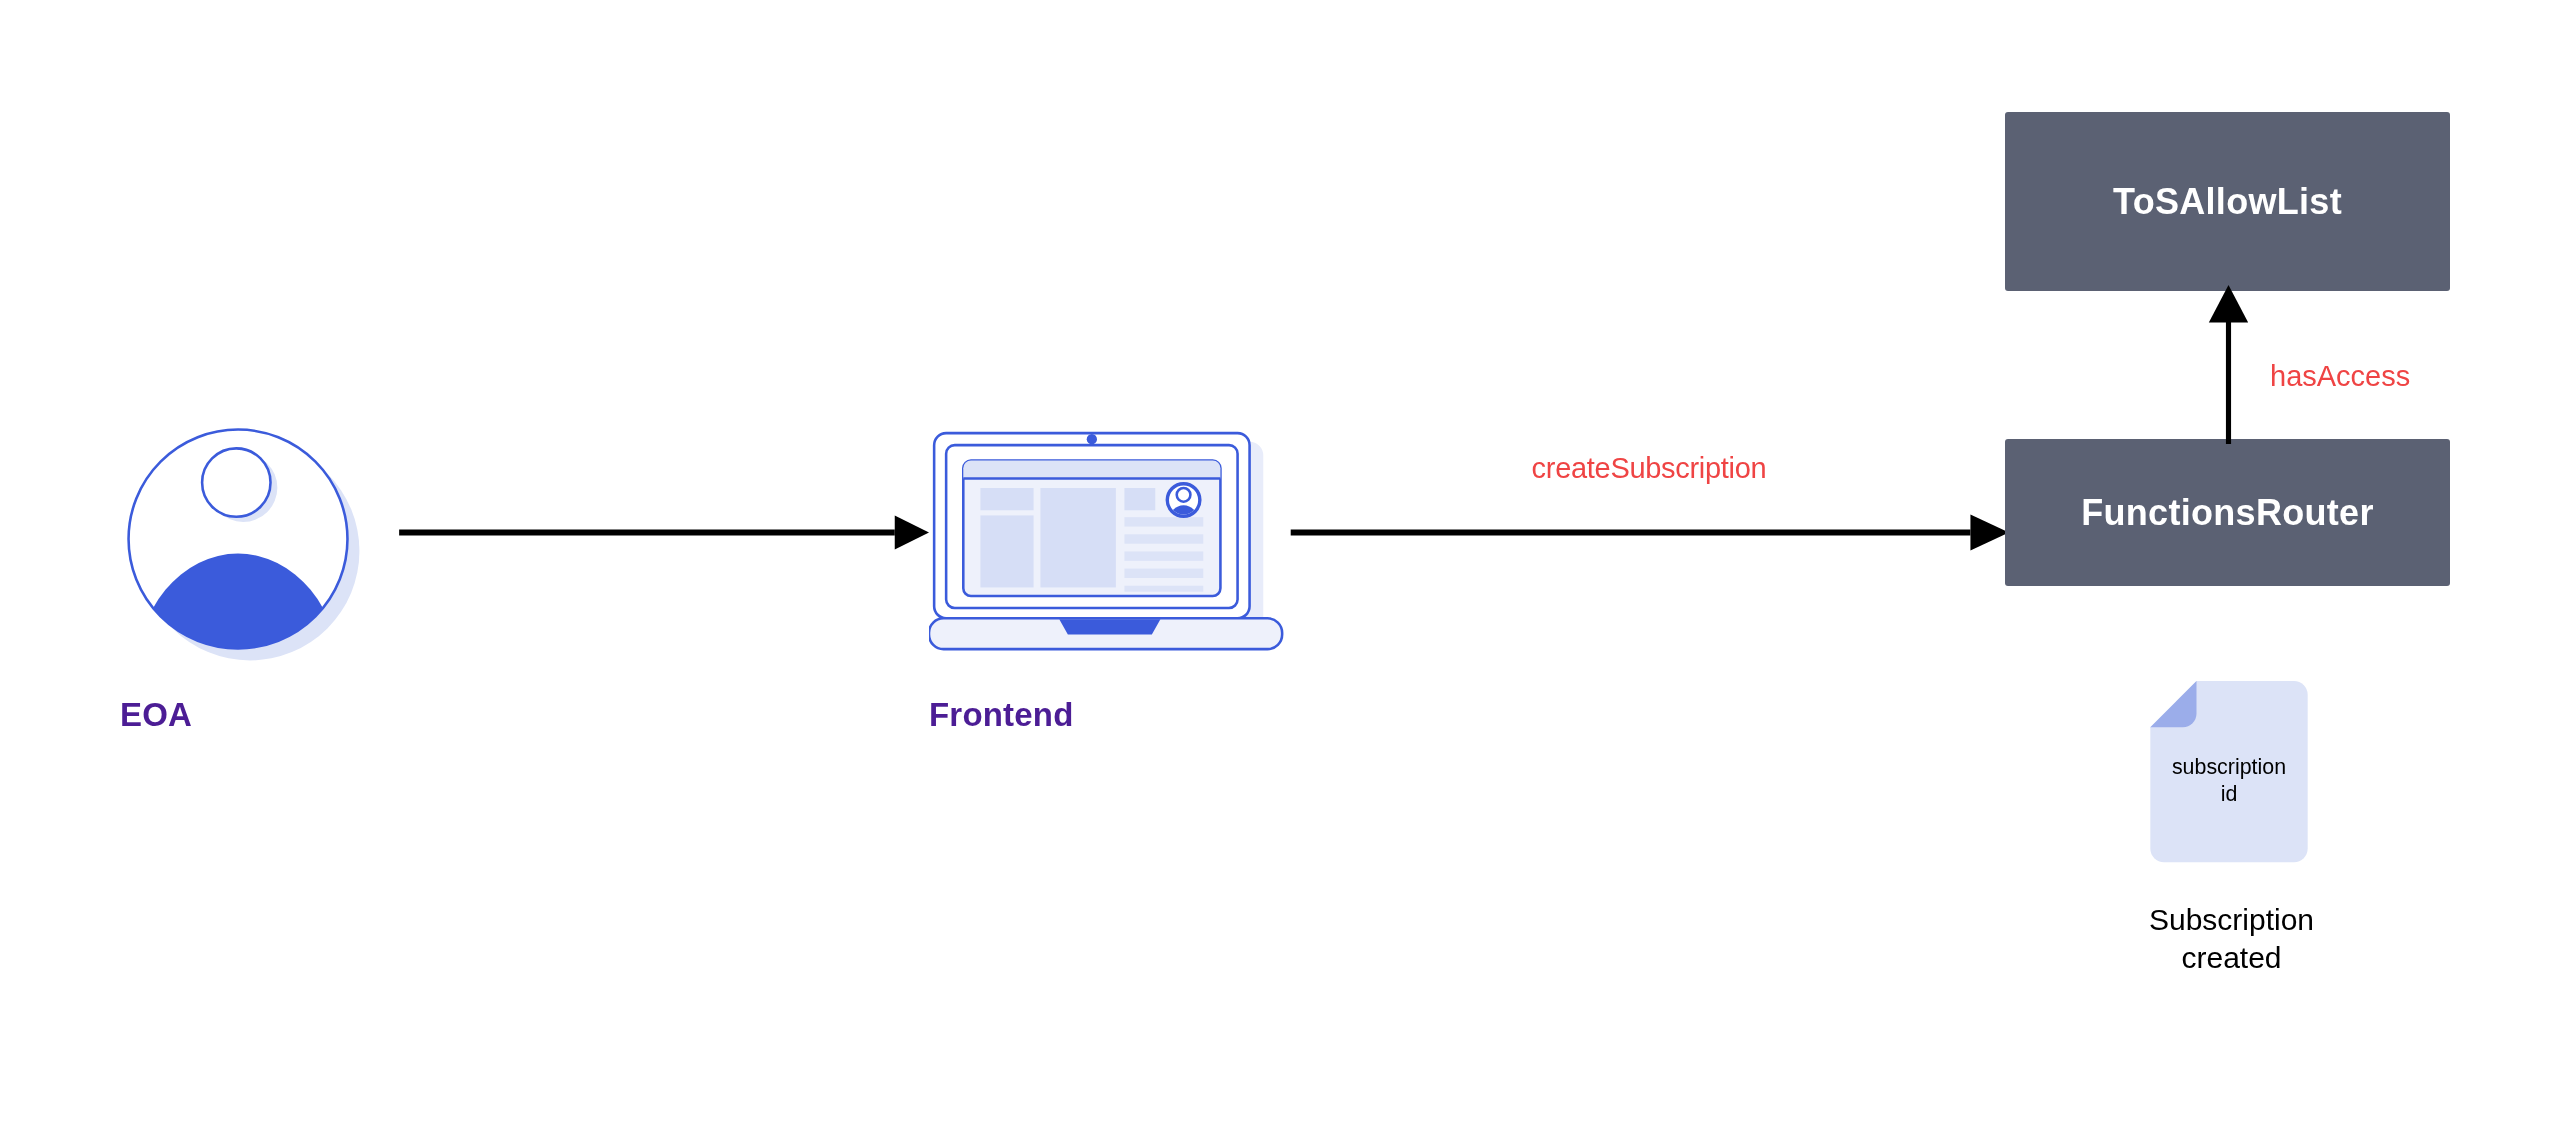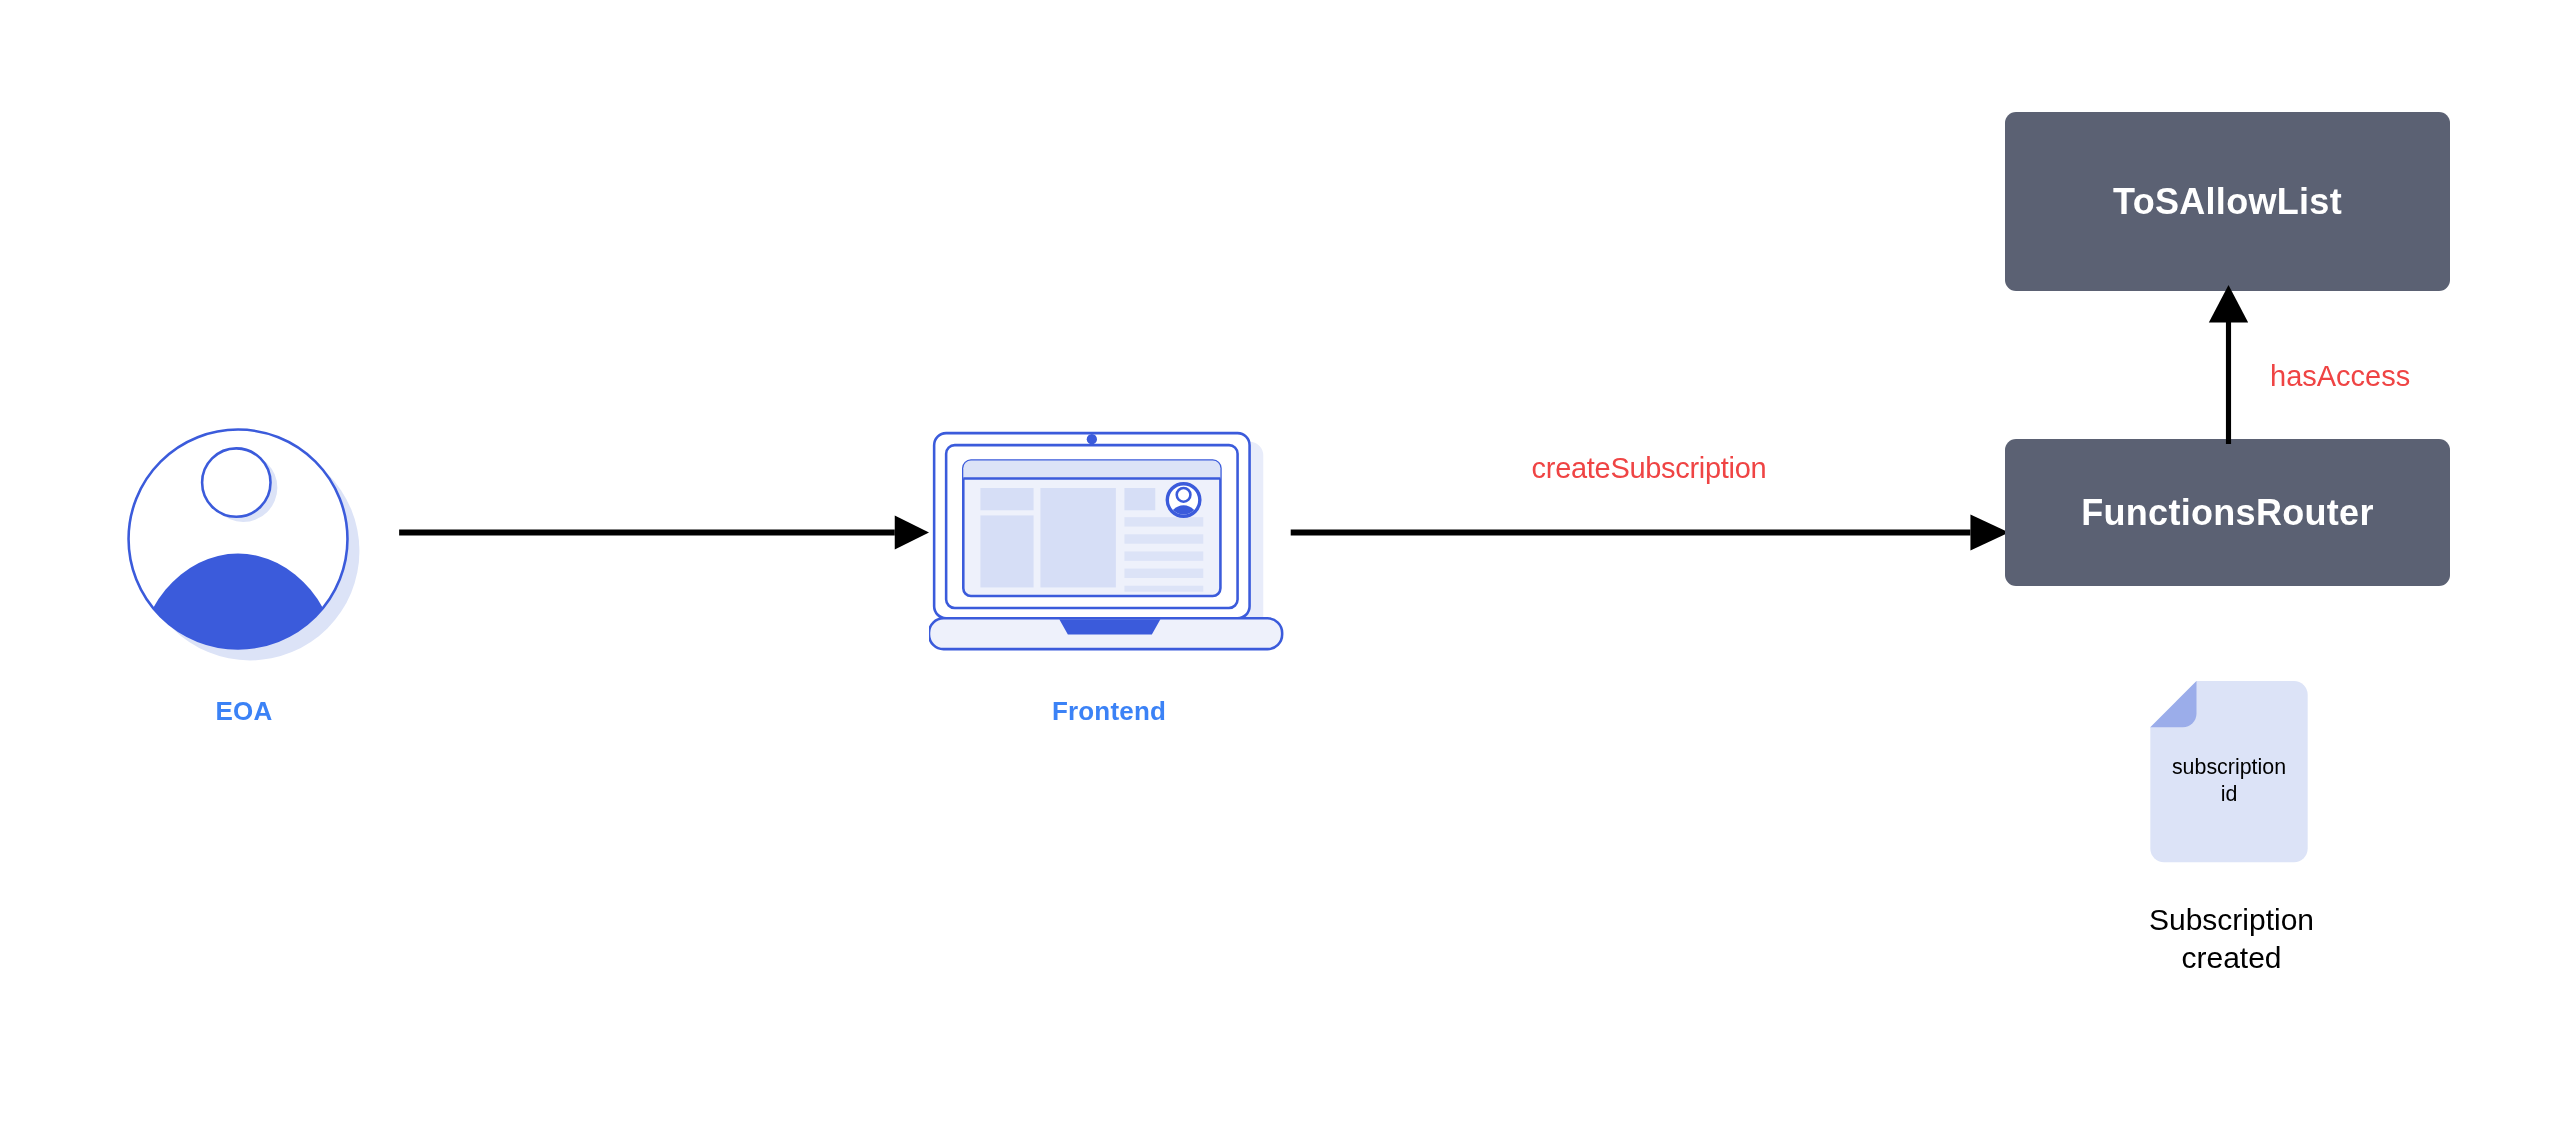--- a/index.html
+++ b/index.html
@@ -17,24 +17,24 @@
     background: #ffffff;
     overflow: hidden;
   }
 
   
   .node {
     position: absolute;
   }
   .caption {
     position: absolute;
-    text-align: center;
-    color: #3b82f6;
+    text-align: left;
+    color: #4c1d95;
     font-weight: bold;
-    font-size: 26px;
+    font-size: 33px;
     letter-spacing: 0.2px;
     white-space: nowrap;
   }
 
   
   #eoa-icon {
     left: 120px;
     top: 421px;
     width: 248px;
     height: 248px;
@@ -59,21 +59,21 @@
   #frontend-label {
     left: 929px;
     top: 696px;
     width: 360px;
   }
 
   
   .box {
     position: absolute;
     background: #5b6173;
-    border-radius: 11px;
+    border-radius: 3px;
     display: flex;
     align-items: center;
     justify-content: center;
     color: #ffffff;
     font-weight: bold;
     font-size: 36px;
     letter-spacing: 0.3px;
   }
   #tos-box {
     left: 2005px;

